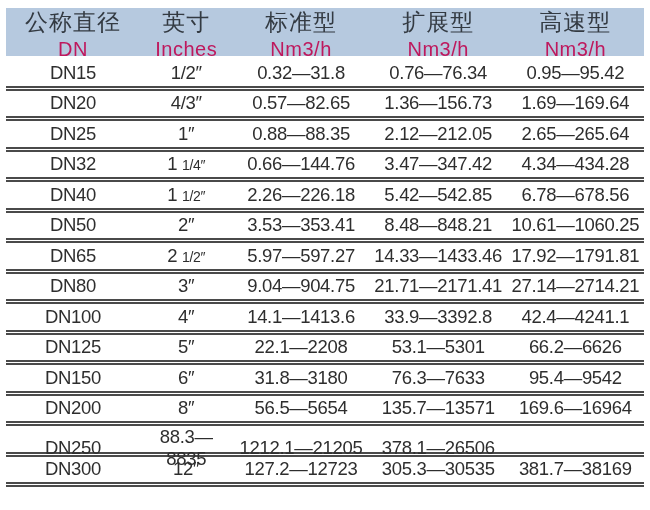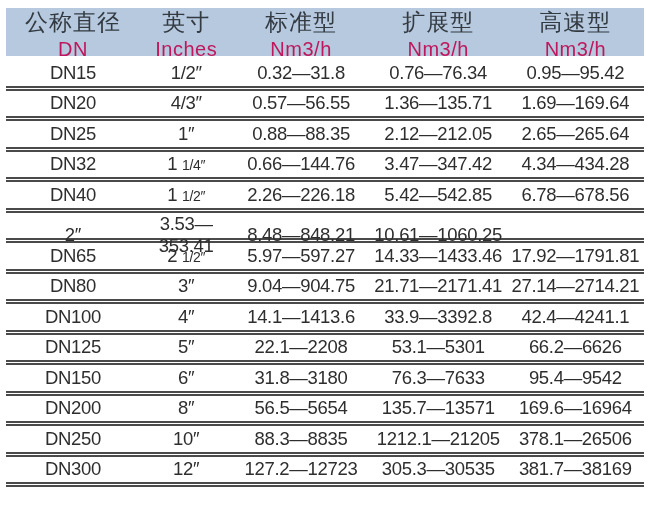--- a/index.html
+++ b/index.html
@@ -87,22 +87,22 @@
         <div>DN15</div>
         <div>1/2″</div>
         <div>0.32—31.8</div>
         <div>0.76—76.34</div>
         <div>0.95—95.42</div>
       </div>
       <div class="rule"></div>
       <div class="row grid-cols">
         <div>DN20</div>
         <div>4/3″</div>
-        <div>0.57—56.55</div>
-        <div>1.36—135.71</div>
+        <div>0.57—82.65</div>
+        <div>1.36—156.73</div>
         <div>1.69—169.64</div>
       </div>
       <div class="rule"></div>
       <div class="row grid-cols">
         <div>DN25</div>
         <div>1″</div>
         <div>0.88—88.35</div>
         <div>2.12—212.05</div>
         <div>2.65—265.64</div>
       </div>
@@ -117,20 +117,21 @@
       <div class="rule"></div>
       <div class="row grid-cols">
         <div>DN40</div>
         <div>1 <span class="frac">1/2″</span></div>
         <div>2.26—226.18</div>
         <div>5.42—542.85</div>
         <div>6.78—678.56</div>
       </div>
       <div class="rule"></div>
       <div class="row grid-cols">
+        <div>DN50</div>
         <div>2″</div>
         <div>3.53—353.41</div>
         <div>8.48—848.21</div>
         <div>10.61—1060.25</div>
       </div>
       <div class="rule"></div>
       <div class="row grid-cols">
         <div>DN65</div>
         <div>2 <span class="frac">1/2″</span></div>
         <div>5.97—597.27</div>
@@ -173,21 +174,20 @@
       <div class="row grid-cols">
         <div>DN200</div>
         <div>8″</div>
         <div>56.5—5654</div>
         <div>135.7—13571</div>
         <div>169.6—16964</div>
       </div>
       <div class="rule"></div>
       <div class="row grid-cols">
         <div>DN250</div>
-        <div>10″</div>
         <div>88.3—8835</div>
         <div>1212.1—21205</div>
         <div>378.1—26506</div>
       </div>
       <div class="rule"></div>
       <div class="row grid-cols">
         <div>DN300</div>
         <div>12″</div>
         <div>127.2—12723</div>
         <div>305.3—30535</div>

